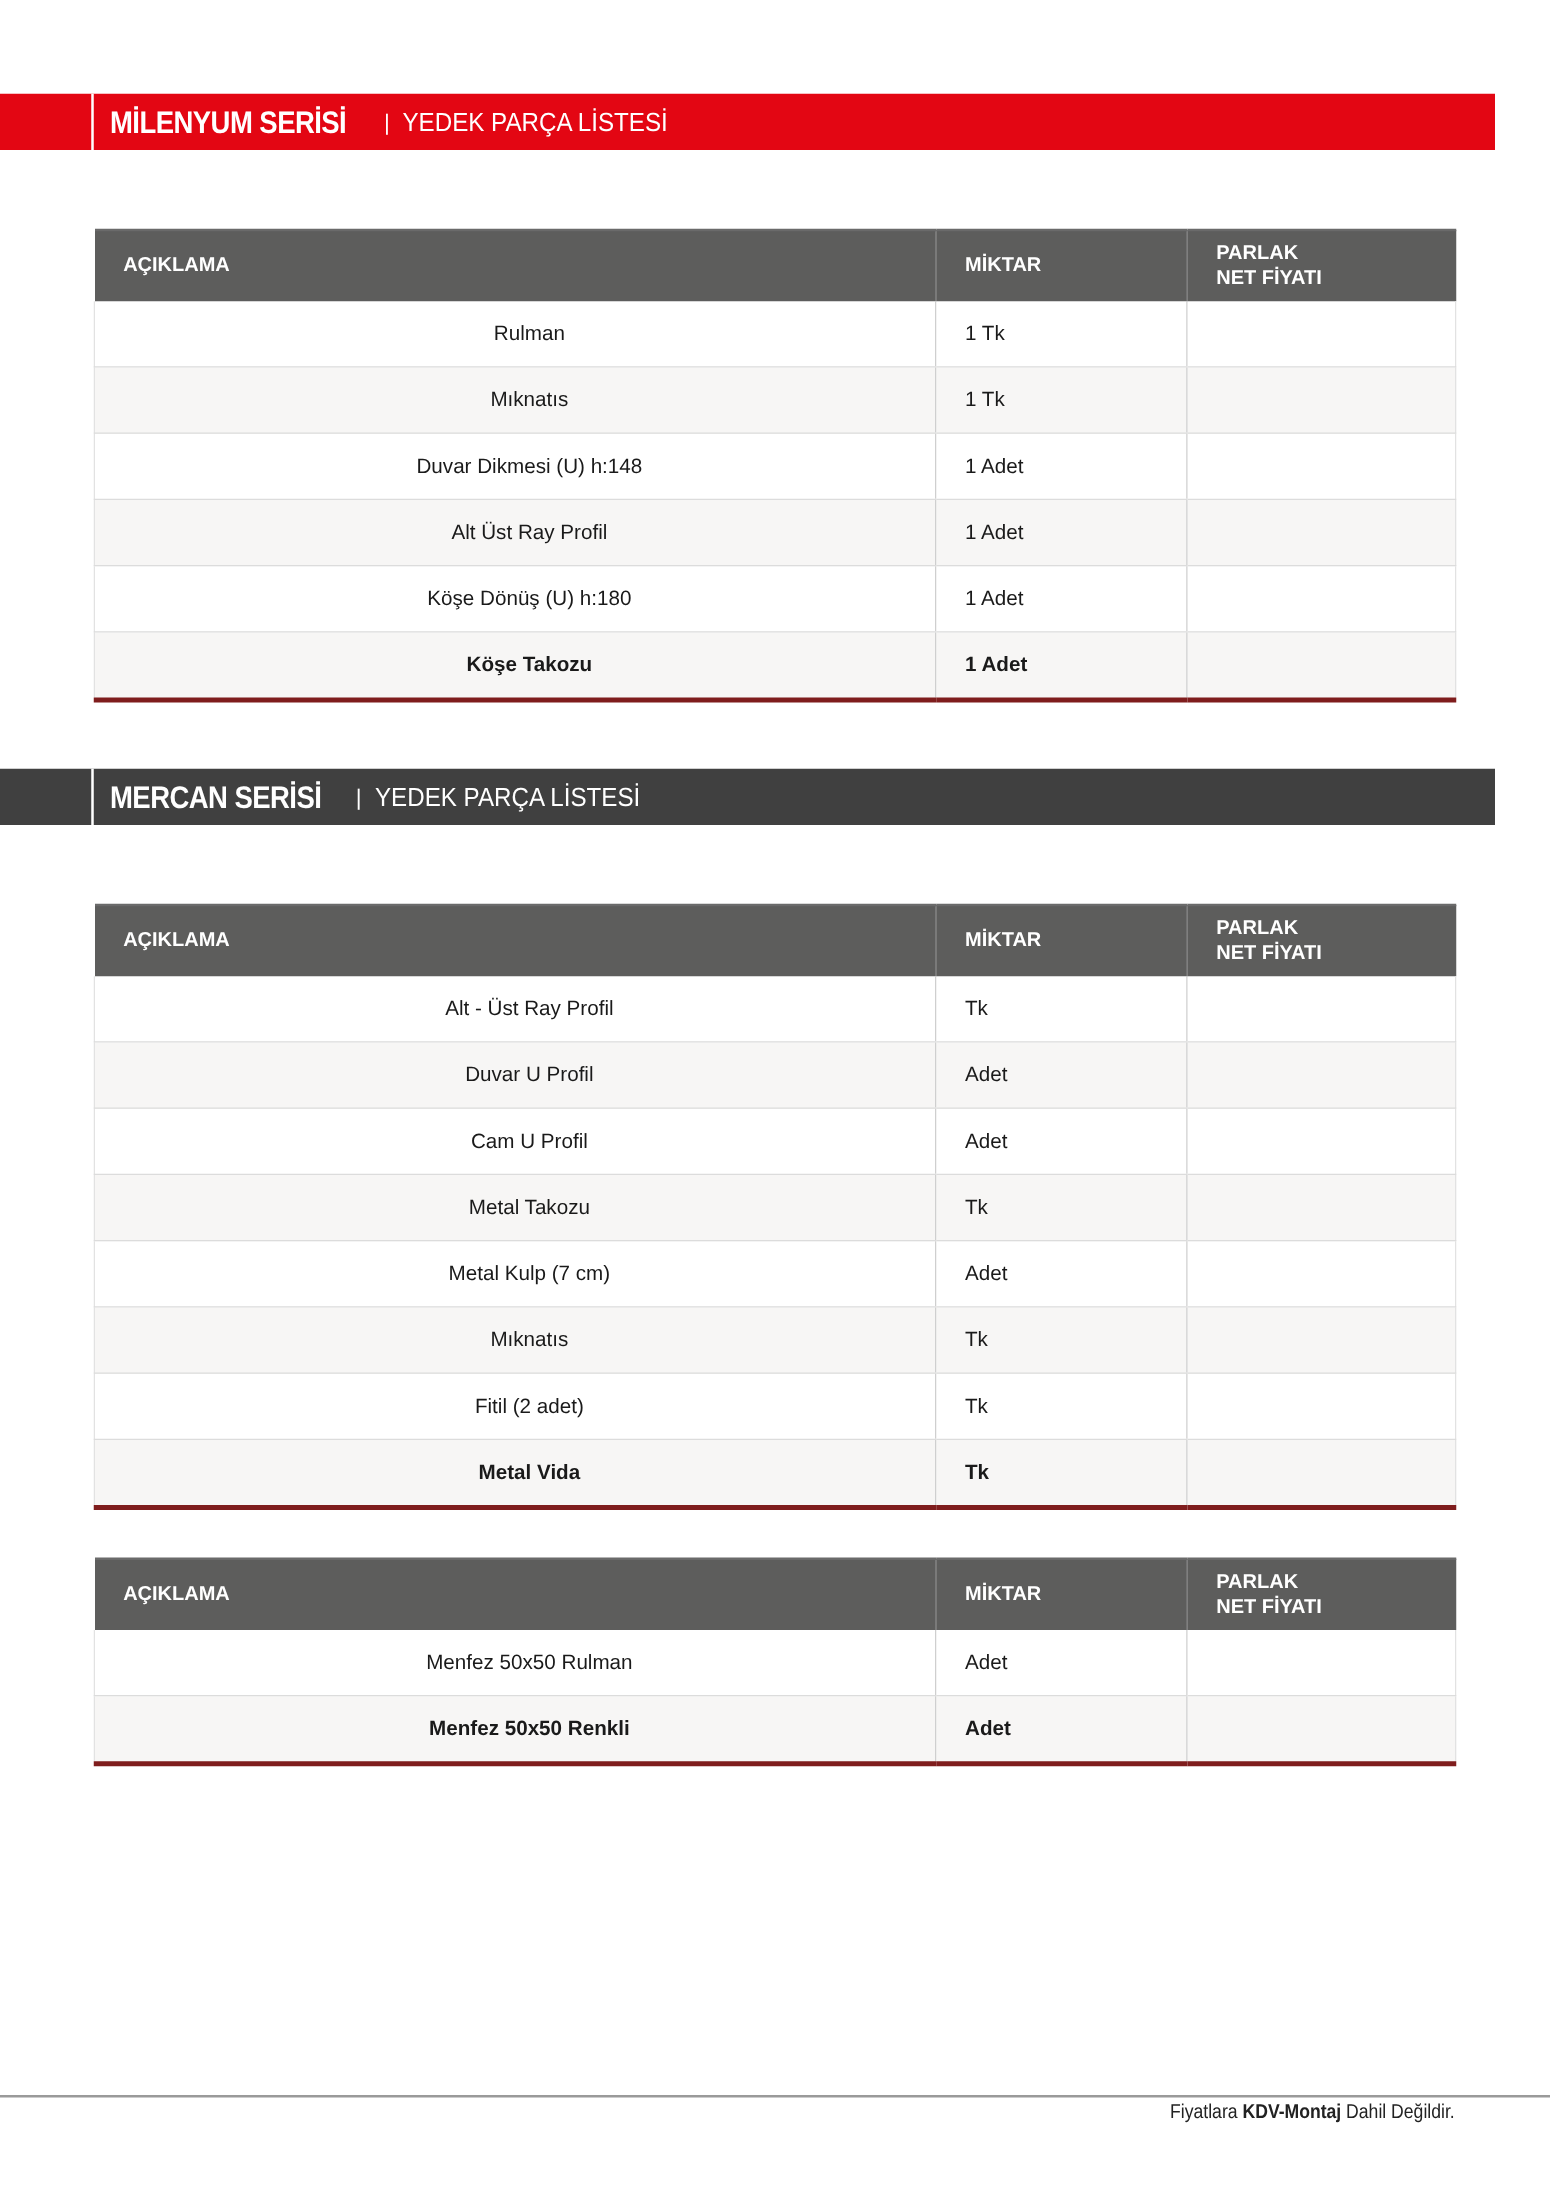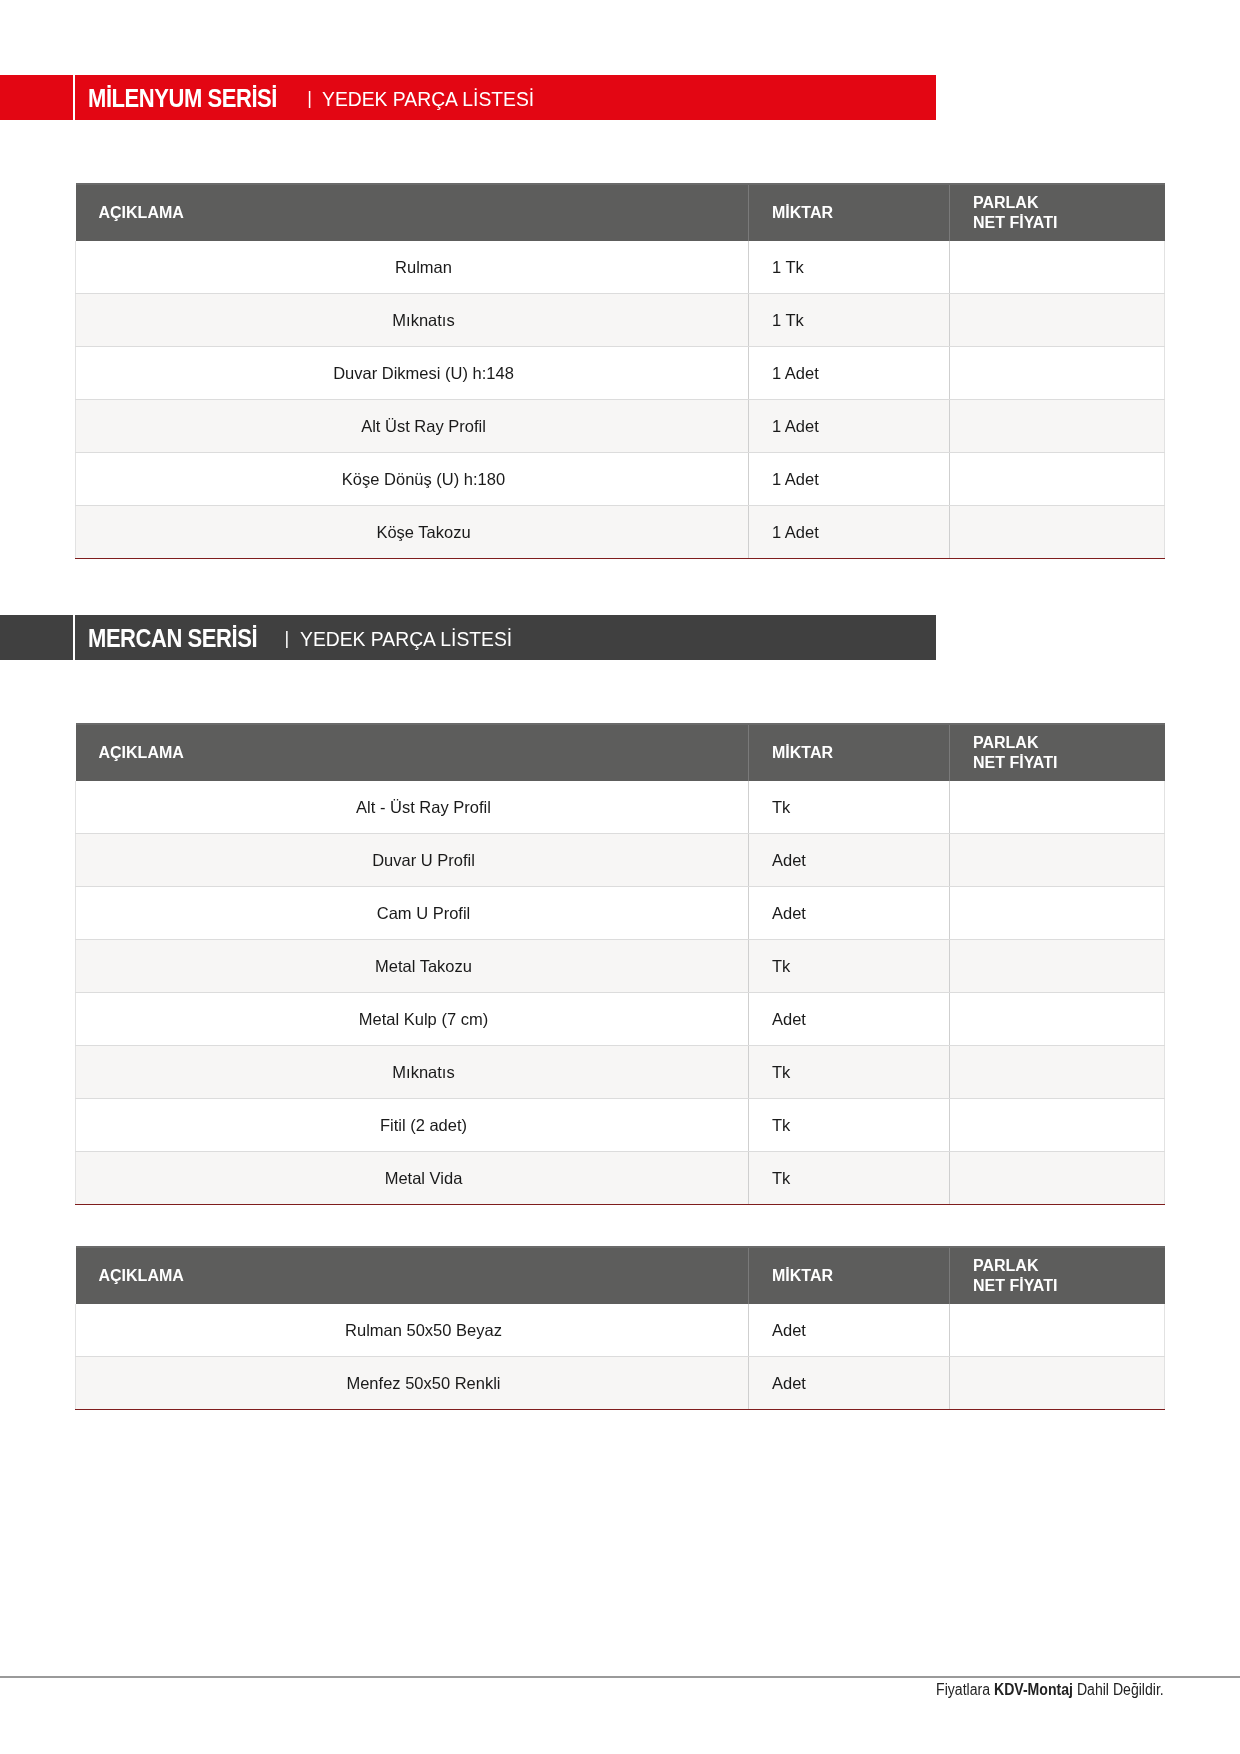--- a/index.html
+++ b/index.html
@@ -1,30 +1,30 @@
 <!DOCTYPE html>
 <html><head>
 <meta charset="utf-8">
 <style>
   html, body { margin:0; padding:0; background:#ffffff; }
   body { width:1240px; height:1754px; position:relative; overflow:hidden; font-family:"Liberation Sans", sans-serif; color:#1a1a1a; }
-  .banner { position:absolute; left:0; width:936px; height:45px; background:#e30613; }
+  .banner { position:absolute; left:0; width:1196px; height:45px; background:#e30613; }
   .banner .notch { position:absolute; left:73px; top:0; width:2px; height:45px; background:#ffffff; }
   .banner .title { position:absolute; left:88px; top:0; height:45px; line-height:47px; white-space:nowrap; color:#fff; }
   .banner .series { font-weight:bold; font-size:25px; letter-spacing:-0.5px; transform:scaleX(0.88); transform-origin:left center; display:inline-block; }
   .banner .sep { font-size:18px; margin:0 6px 0 0; display:inline-block; vertical-align:top; }
   .banner .sub { font-size:21px; display:inline-block; transform:scaleX(0.92); transform-origin:left center; vertical-align:top; }
   .tbl { position:absolute; left:75px; width:1089px; border-collapse:collapse; table-layout:fixed;margin-top:42px; }
   .tbl th { background:#5d5d5c; color:#ffffff; font-weight:bold; font-size:16px; text-align:left; padding:0 0 0 23px; height:56px; line-height:20px; vertical-align:middle; border-top:2px solid #6a6a6a; }
   .tbl th + th { border-left:1px solid #7a7a7a; }
   .tbl td { height:52px; font-size:16.5px; padding:0 0 0 23px; border-bottom:1px solid #dcdcdc; border-left:1px solid #cfcfcf; vertical-align:middle; }
   .tbl td:first-child { border-left:1px solid #e2e2e2;text-align:center; }
   .tbl td:last-child { border-right:1px solid #e2e2e2; }
   .tbl tr:nth-child(even) td { background:#f7f6f5; }
-  .tbl tr:last-child td { border-bottom:1px solid #7f1d1d; }
+  .tbl tr:last-child td { border-bottom:4px solid #7f1d1d;font-weight:bold; }
   .tbl col.c1 { width:673px; }
   .tbl col.c2 { width:201px; }
   .tbl col.c3 { width:215px; }
   .footer-line { position:absolute; left:0; top:1676px; width:1240px; height:2px; background:#9a9a9a; }
   .footer-text { position:absolute; right:76px; top:1681px; font-size:16px; color:#222; transform:scaleX(0.88); transform-origin:right center; white-space:nowrap; }
   .footer-text b { font-weight:bold; }
 </style>
 </head>
 <body>
 
@@ -158,21 +158,21 @@
     </colgroup>
   <thead>
       <tr>
     <th>AÇIKLAMA</th>
     <th>MİKTAR</th>
     <th style="padding-right:80px;">PARLAK<br>NET FİYATI</th>
   </tr>
     </thead>
   <tbody>
       <tr>
-        <td>Rulman 50x50 Beyaz</td>
+        <td>Menfez 50x50 Rulman</td>
         <td>Adet</td>
         <td></td>
       </tr>
       <tr>
         <td>Menfez 50x50 Renkli</td>
         <td>Adet</td>
         <td></td>
       </tr>
     </tbody>
 </table>

